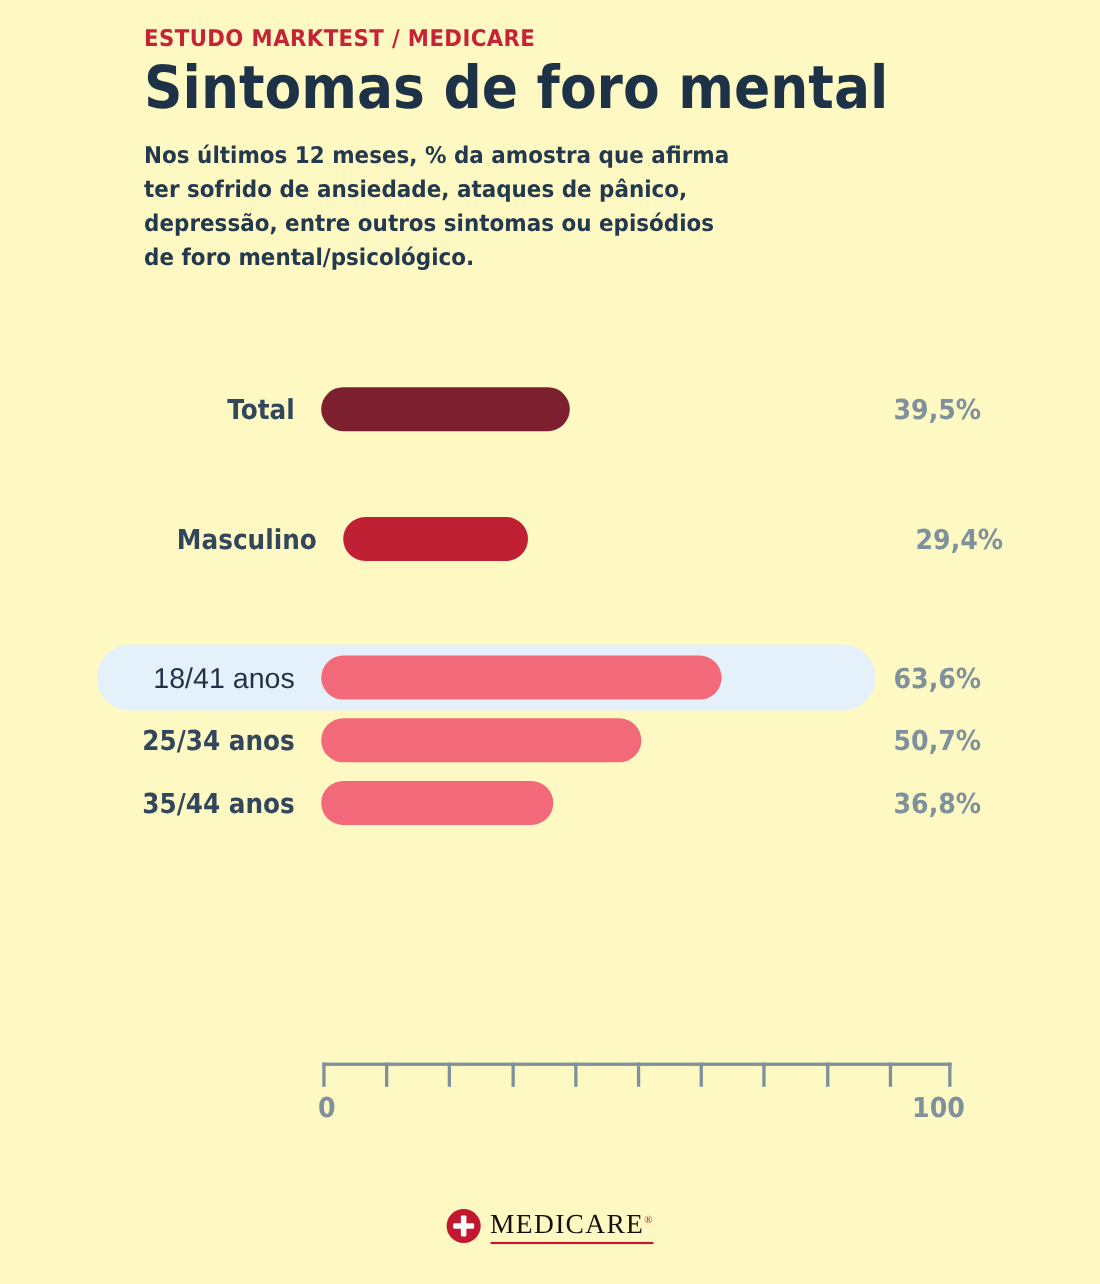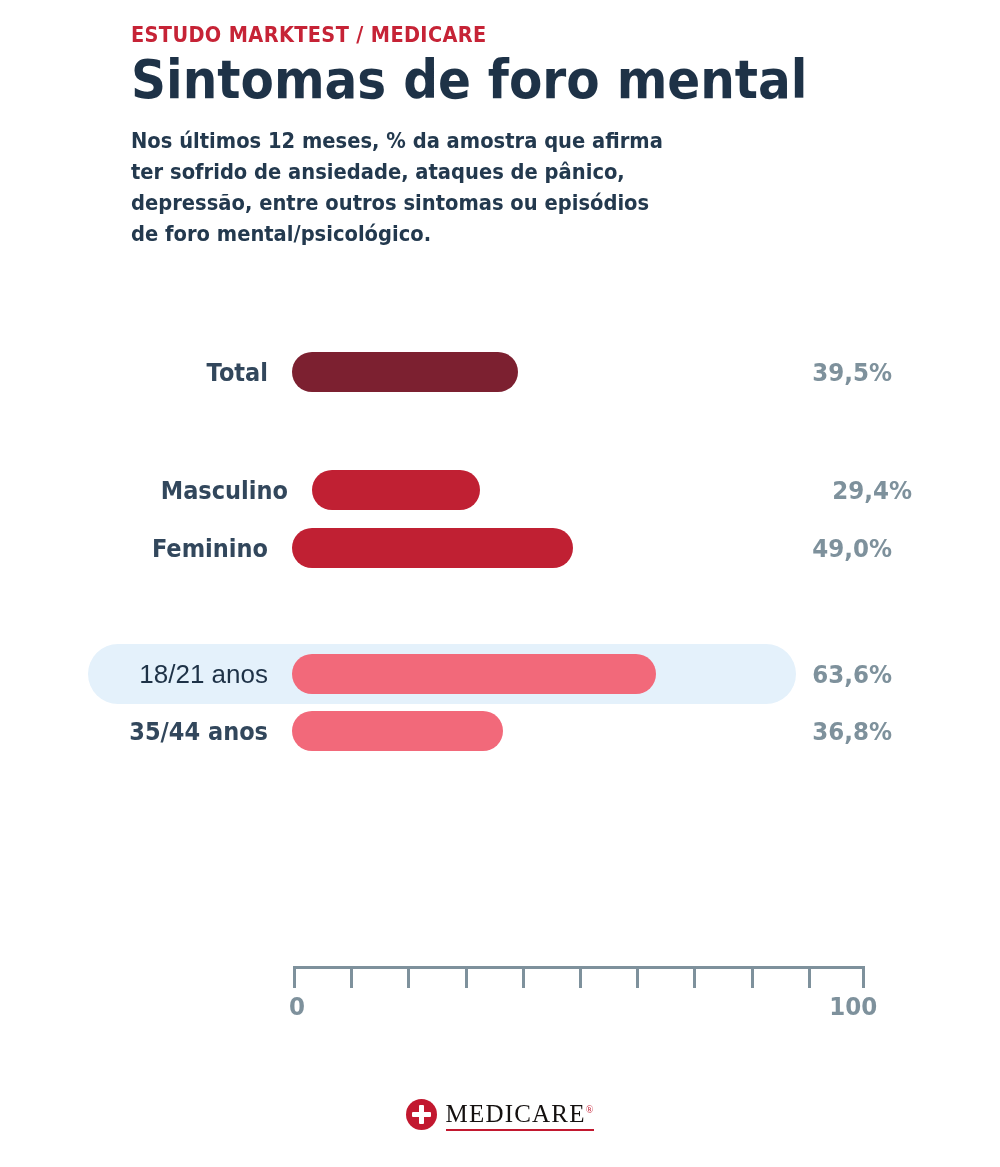--- a/index.html
+++ b/index.html
@@ -11,21 +11,21 @@
     width: 1000px;
     height: 1167px;
     overflow: hidden;
     font-family: "Liberation Sans", sans-serif;
     position: relative;
   }
 
   .page {
     position: absolute;
     inset: 0;
-    background: #ffffff;
+    background: #fef9c3;
   }
 
   
   .header {
     position: absolute;
     left: 131px;
     top: 22px;
     width: 760px;
   }
   .eyebrow {
@@ -261,37 +261,37 @@
     </div>
 
     <div class="row gap-lg">
       <div class="cat-label">Masculino</div>
       <div class="bar-track">
         <div class="bar gender" style="width: 29.4%;"></div>
       </div>
       <div class="val-label">29,4%</div>
     </div>
 
-    <div class="row gap-md">
-      <div class="cat-label">Feminino</div>
-      <div class="bar-track">
-        <div class="bar gender" style="width: 49%;"></div>
-      </div>
-      <div class="val-label">49,0%</div>
-    </div>
 
     <div class="row gap-xl">
       <div class="row-hl"></div>
-      <div class="cat-label plain">18/21 anos</div>
+      <div class="cat-label plain">18/41 anos</div>
       <div class="bar-track">
         <div class="bar age" style="width: 63.6%;"></div>
       </div>
       <div class="val-label">63,6%</div>
     </div>
 
+    <div class="row gap-sm">
+      <div class="cat-label">25/34 anos</div>
+      <div class="bar-track">
+        <div class="bar age" style="width: 50.7%;"></div>
+      </div>
+      <div class="val-label">50,7%</div>
+    </div>
 
     <div class="row gap-sm">
       <div class="cat-label">35/44 anos</div>
       <div class="bar-track">
         <div class="bar age" style="width: 36.8%;"></div>
       </div>
       <div class="val-label">36,8%</div>
     </div>
 
 

